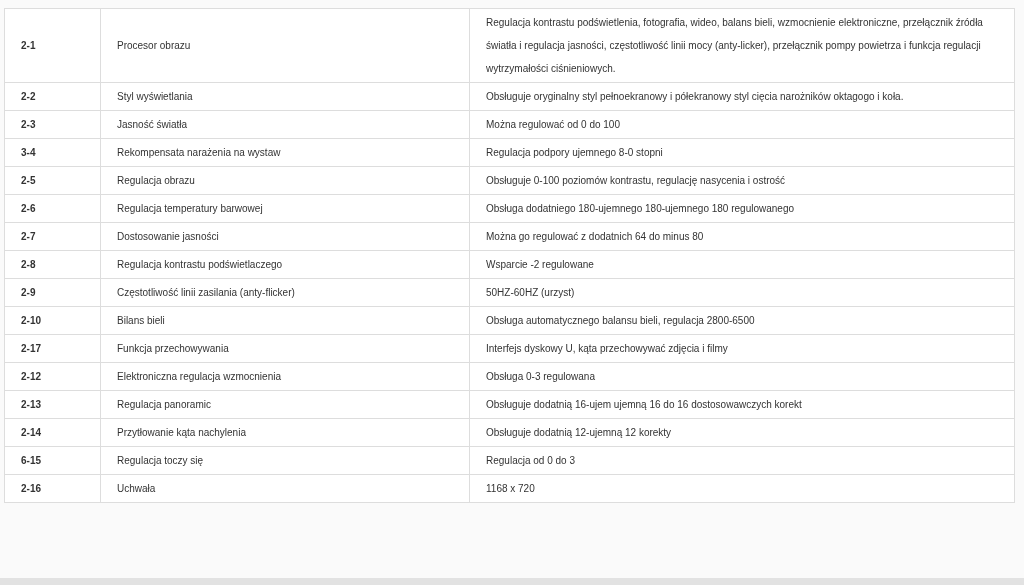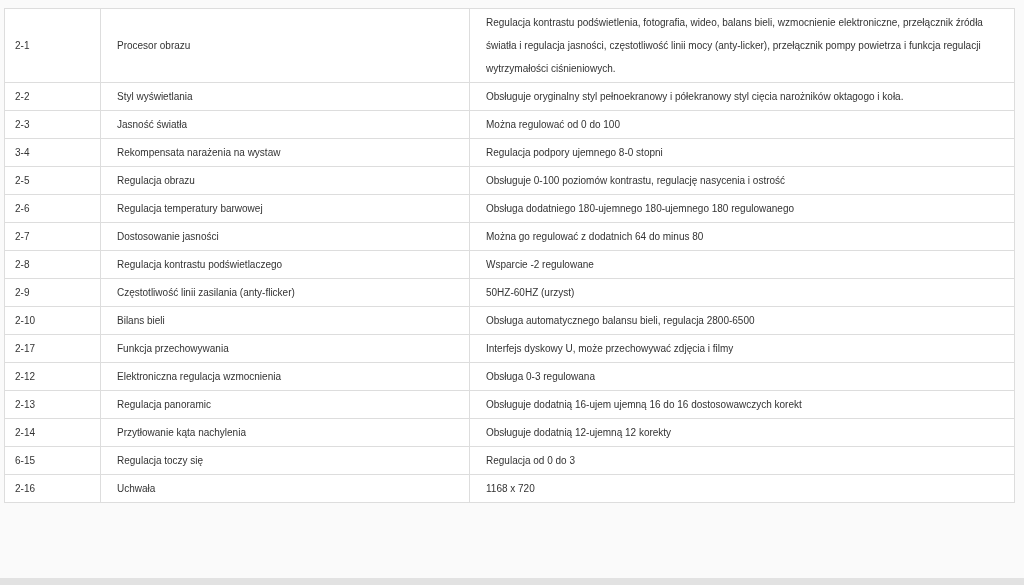--- a/index.html
+++ b/index.html
@@ -28,21 +28,21 @@
   }
   .spec-table td{
     border:1px solid var(--border-color);
     padding:2px 16px;
     font-size:10px;
     line-height:23px;
     color:var(--text-color);
     vertical-align:middle;
     overflow:hidden;
   }
-  .spec-table td.cell-id{padding-left:10px;}
+  .spec-table td.cell-id{padding-left:16px;font-weight:bold;}
   .col-id{width:96px;}
   .col-name{width:369px;}
   .col-desc{width:545px;}
   .bottom-strip{
     position:absolute;
     left:0;bottom:0;
     width:1024px;height:7px;
     background:var(--strip-bg);
   }
 </style>
@@ -102,21 +102,21 @@
       <td>50HZ-60HZ (urzyst)</td>
     </tr>
     <tr>
       <td class="cell-id">2-10</td>
       <td>Bilans bieli</td>
       <td>Obsługa automatycznego balansu bieli, regulacja 2800-6500</td>
     </tr>
     <tr>
       <td class="cell-id">2-17</td>
       <td>Funkcja przechowywania</td>
-      <td>Interfejs dyskowy U, może przechowywać zdjęcia i filmy</td>
+      <td>Interfejs dyskowy U, kąta przechowywać zdjęcia i filmy</td>
     </tr>
     <tr>
       <td class="cell-id">2-12</td>
       <td>Elektroniczna regulacja wzmocnienia</td>
       <td>Obsługa 0-3 regulowana</td>
     </tr>
     <tr>
       <td class="cell-id">2-13</td>
       <td>Regulacja panoramic</td>
       <td>Obsługuje dodatnią 16-ujem ujemną 16 do 16 dostosowawczych korekt</td>

